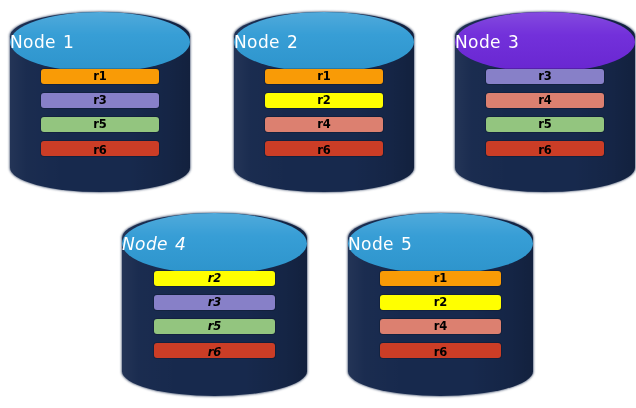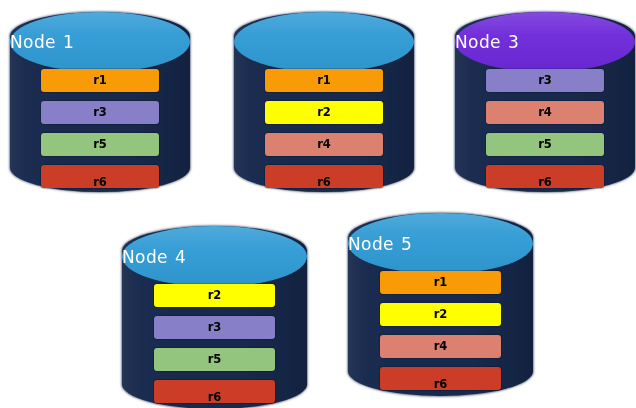--- a/index.html
+++ b/index.html
@@ -99,21 +99,21 @@
   .bars {
     position: absolute;
     left: 0;
     width: 100%;
     display: flex;
     flex-direction: column;
   }
 
   .bar {
     position: relative;
-    height: 23px;
+    height: 15px;
     margin-bottom: 9px;
     border-radius: 3px;
     display: flex;
     align-items: center;
     justify-content: center;
     box-sizing: border-box;
     box-shadow: 0 0 0 1px rgba(0,0,0,0.18);
   }
   .bar:last-child { margin-bottom: 12px; align-items: flex-end; }
 
@@ -149,20 +149,21 @@
         <div class="bar" style="background: rgb(203, 61, 38);">
           <span class="bar-label" style="color: rgb(0, 0, 0);">r6</span>
         </div>
       </div>
     </div>
     <div class="node" style="left: 234px; top: 12px; width: 180px; height: 180px;">
       <div class="node-body" style="background: rgb(23, 41, 77);"></div>
       <div class="node-shade"></div>
       <div class="node-lid" style="height: 60px; top: 0px; background: rgb(47, 154, 212);">
         <div class="node-lid-gloss"></div>
+        <div class="node-title"><span>Node</span><span class="num">2</span></div>
       </div>
       <div class="bars" style="width: 118px; left: 31px; top: 57px;">
         <div class="bar" style="background: rgb(249, 155, 6);">
           <span class="bar-label" style="color: rgb(0, 0, 0);">r1</span>
         </div>
         <div class="bar" style="background: rgb(255, 255, 0);">
           <span class="bar-label" style="color: rgb(0, 0, 0);">r2</span>
         </div>
         <div class="bar" style="background: rgb(220, 128, 112);">
           <span class="bar-label" style="color: rgb(0, 0, 0);">r4</span>
@@ -187,21 +188,21 @@
           <span class="bar-label" style="color: rgb(0, 0, 0);">r4</span>
         </div>
         <div class="bar" style="background: rgb(147, 197, 127);">
           <span class="bar-label" style="color: rgb(0, 0, 0);">r5</span>
         </div>
         <div class="bar" style="background: rgb(203, 61, 38);">
           <span class="bar-label" style="color: rgb(0, 0, 0);">r6</span>
         </div>
       </div>
     </div>
-    <div class="node" style="left: 122px; top: 226px; width: 185px; height: 183px;">
+    <div class="node" style="left: 122px; top: 213px; width: 185px; height: 183px; font-style: italic;">
       <div class="node-body" style="background: rgb(23, 41, 77);"></div>
       <div class="node-shade"></div>
       <div class="node-lid" style="height: 61px; top: 0px; background: rgb(47, 154, 212);">
         <div class="node-lid-gloss"></div>
         <div class="node-title"><span>Node</span><span class="num">4</span></div>
       </div>
       <div class="bars" style="width: 121px; left: 32px; top: 58px;">
         <div class="bar" style="background: rgb(255, 255, 0);">
           <span class="bar-label" style="color: rgb(0, 0, 0);">r2</span>
         </div>

